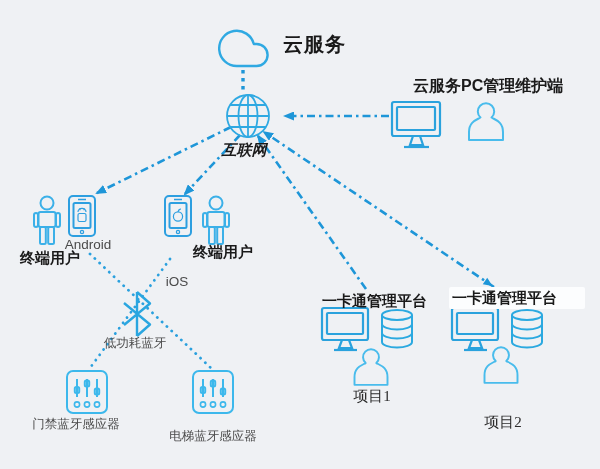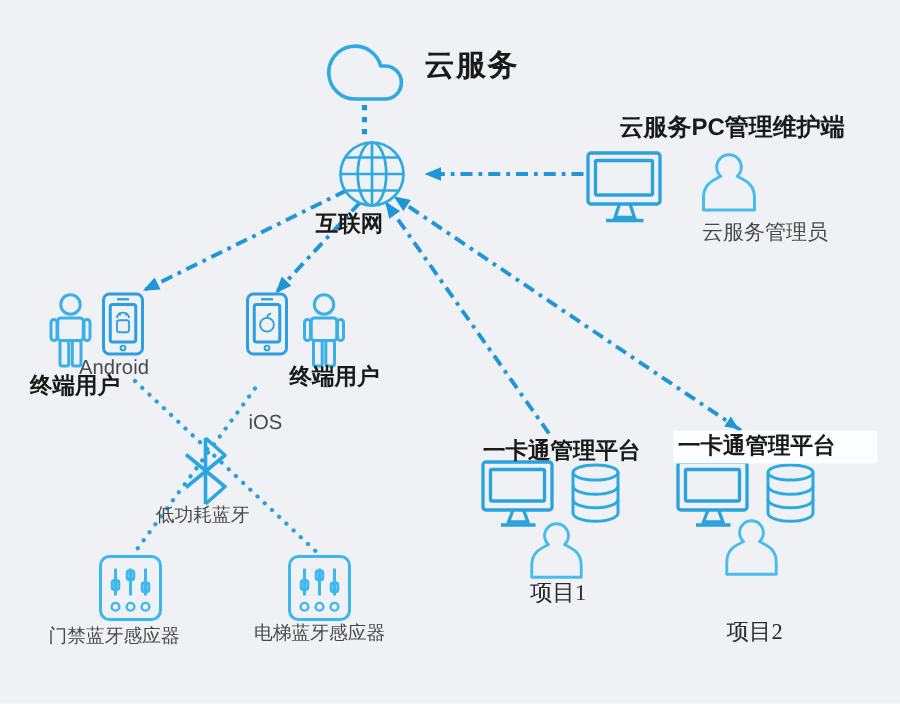--- a/index.html
+++ b/index.html
@@ -178,39 +178,38 @@
     </g>
     <g transform="translate(501,346) scale(0.97)" stroke="#49BCEC" stroke-width="2" fill="none" stroke-linejoin="round">
       <path d="M-17,38 L-17,30 C-17,20 -10,18 -5.5,15.5 A8.2,8.2 0 1 1 5.5,15.5 C10,18 17,20 17,30 L17,38 Z"></path>
     </g>
   </svg>
 
   <div class="whiteband" style="left:449px;top:287px;width:136px;height:22px;"></div>
 
   <div class="lbl bold" style="left:283px;top:33px;font-size:20px;letter-spacing:1px;">云服务</div>
 
-  <div class="lbl bold center" style="left:233px;top:141px;font-size:15px;">互联网</div>
+  <div class="lbl bold center" style="left:244px;top:141px;font-size:15px;font-style:italic;">互联网</div>
 
   <div class="lbl bold" style="left:393px;top:77px;font-size:16px;margin-left:20px;">云服务PC管理维护端</div>
 
-  <div class="lbl gray center" style="left:510px;top:146px;font-size:14px;">云服务管理员</div>
-
-  <div class="lbl gray center" style="left:76px;top:237px;font-size:13.5px;">Android</div>
+
+  <div class="lbl gray center" style="left:88px;top:237px;font-size:13.5px;">Android</div>
 
   <div class="lbl bold" style="left:20px;top:249px;font-size:15px;">终端用户</div>
 
   <div class="lbl gray center" style="left:177px;top:238px;font-size:13.5px;margin-top:36px;">iOS</div>
 
   <div class="lbl bold" style="left:193px;top:243px;font-size:15px;">终端用户</div>
 
   <div class="lbl gray center" style="left:135px;top:337px;font-size:12.5px;font-family:Liberation Mono, monospace;">低功耗蓝牙</div>
 
   <div class="lbl gray center" style="left:76px;top:417px;font-size:12.5px;">门禁蓝牙感应器</div>
 
-  <div class="lbl gray center" style="left:213px;top:415px;font-size:12.5px;">电梯蓝牙感应器</div>
+  <div class="lbl gray center" style="left:213px;top:429px;font-size:12.5px;">电梯蓝牙感应器</div>
 
   <div class="lbl bold" style="left:322px;top:292px;font-size:15px;">一卡通管理平台</div>
 
   <div class="lbl bold" style="left:452px;top:289px;font-size:15px;">一卡通管理平台</div>
 
   <div class="lbl serif center" style="left:372px;top:388px;font-size:15px;">项目1</div>
 
   <div class="lbl serif center" style="left:503px;top:386px;font-size:15px;margin-top:28px;">项目2</div>
 
 </div>

